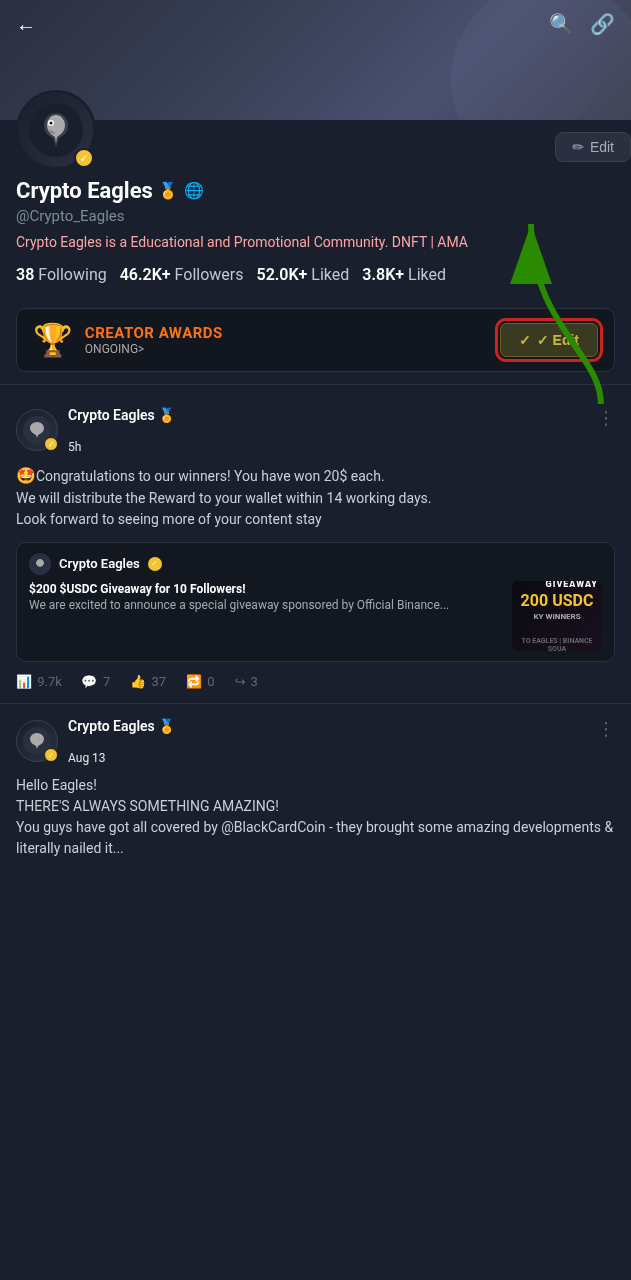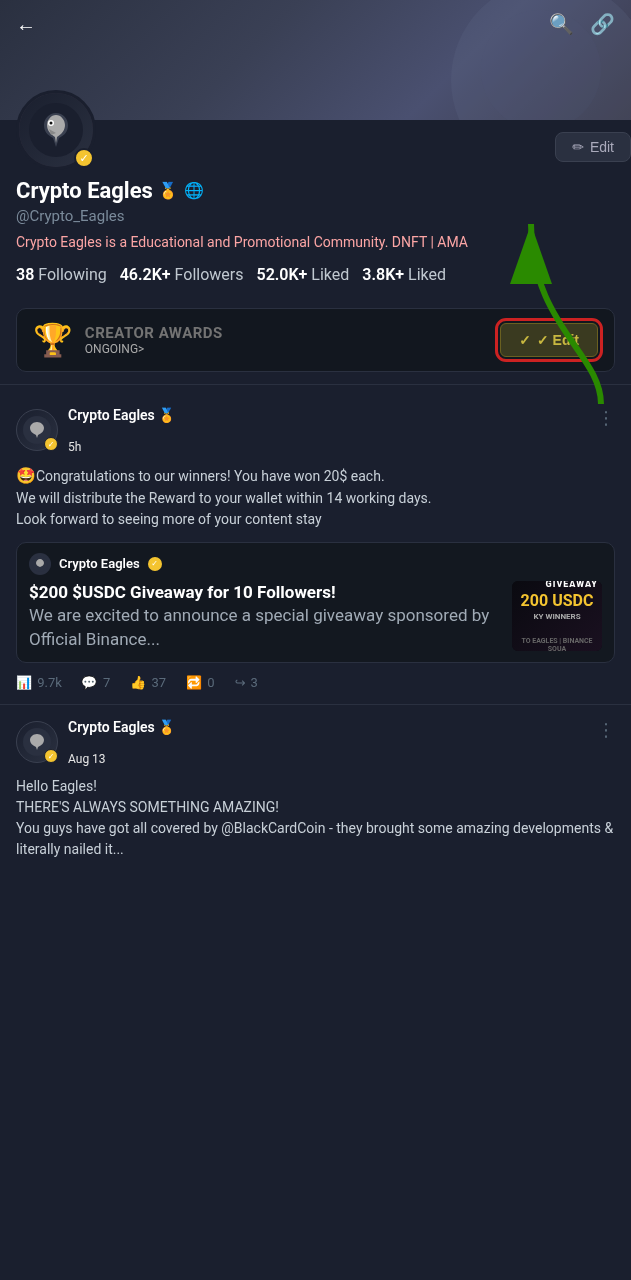--- a/index.html
+++ b/index.html
@@ -175,21 +175,21 @@
       display: flex;
       align-items: center;
       gap: 12px;
     }
     .trophy-icon {
       font-size: 32px;
     }
     .awards-text .title {
       font-size: 15px;
       font-weight: 700;
-      color: #737373;
+      color: #f97316;
       letter-spacing: 0.5px;
     }
     .awards-text .subtitle {
       font-size: 12px;
       color: #aaa;
       display: flex;
       align-items: center;
       gap: 0;
     }
     .voted-btn {
@@ -325,21 +325,21 @@
       justify-content: center;
       font-size: 8px;
       color: #fff;
     }
     .quoted-body {
       display: flex;
       gap: 10px;
     }
     .quoted-text {
       flex: 1;
-      font-size: 17px;
+      font-size: 12px;
       color: #a0aab5;
       line-height: 1.4;
     }
     .quoted-text strong { color: #fff; }
     .quoted-image {
       width: 90px;
       height: 70px;
       border-radius: 6px;
       background: #0a0a10;
       flex-shrink: 0;

